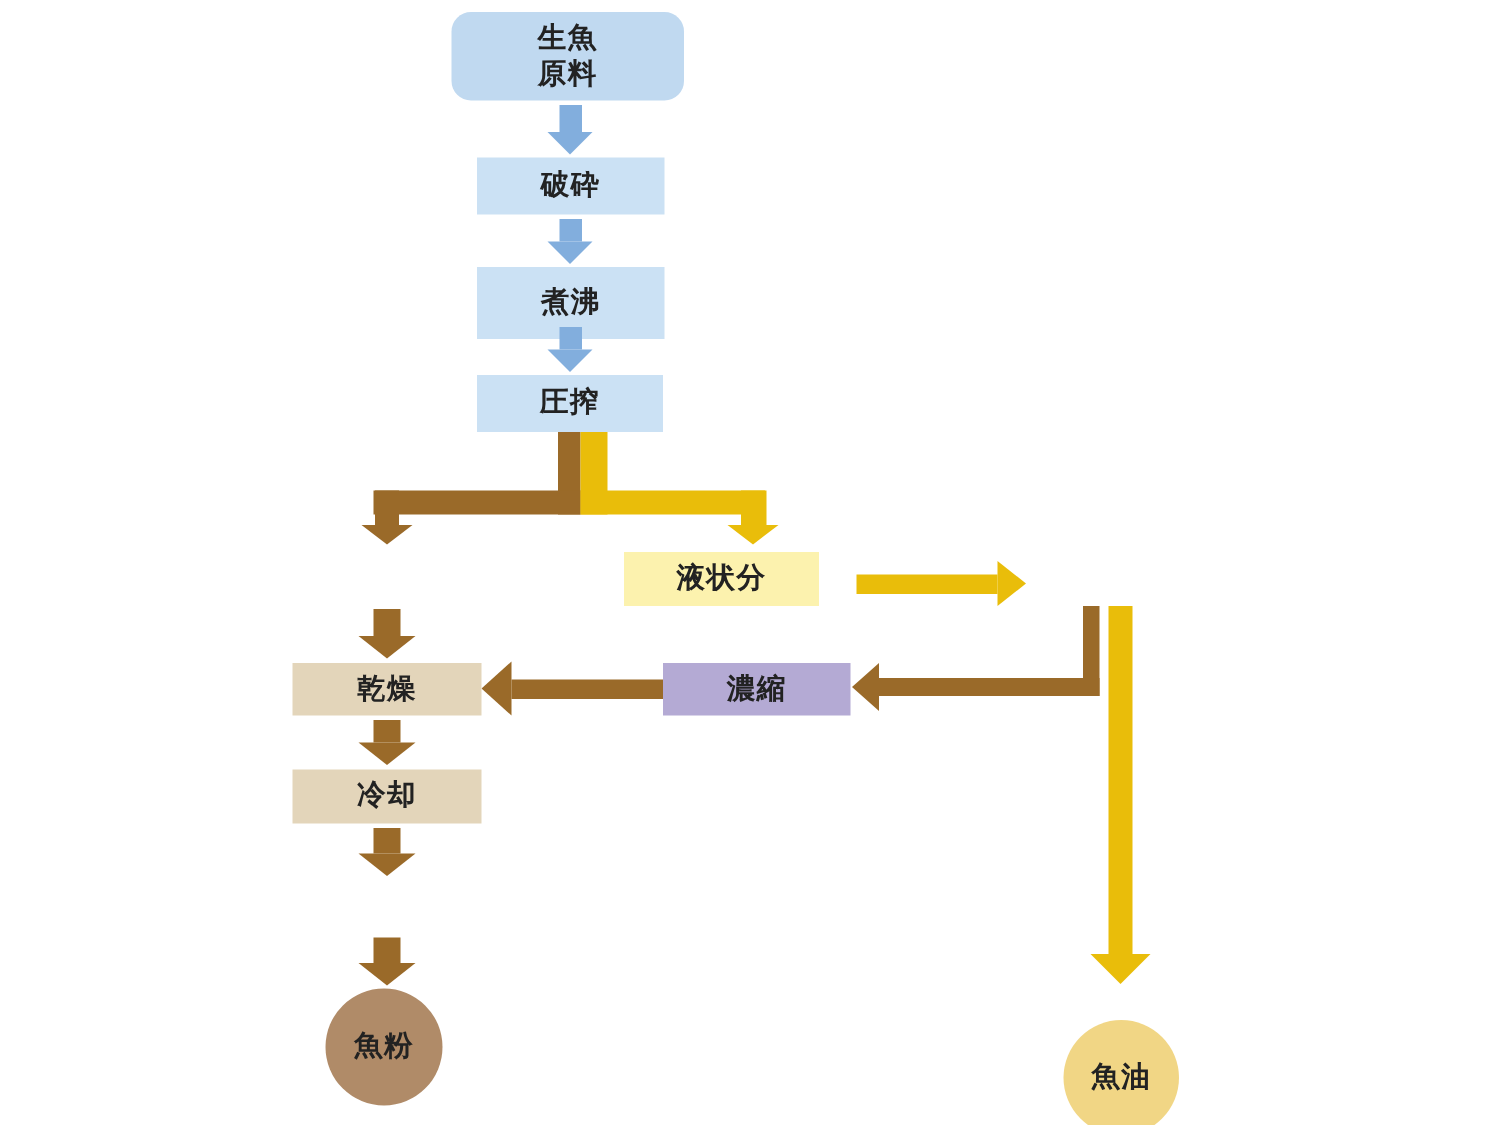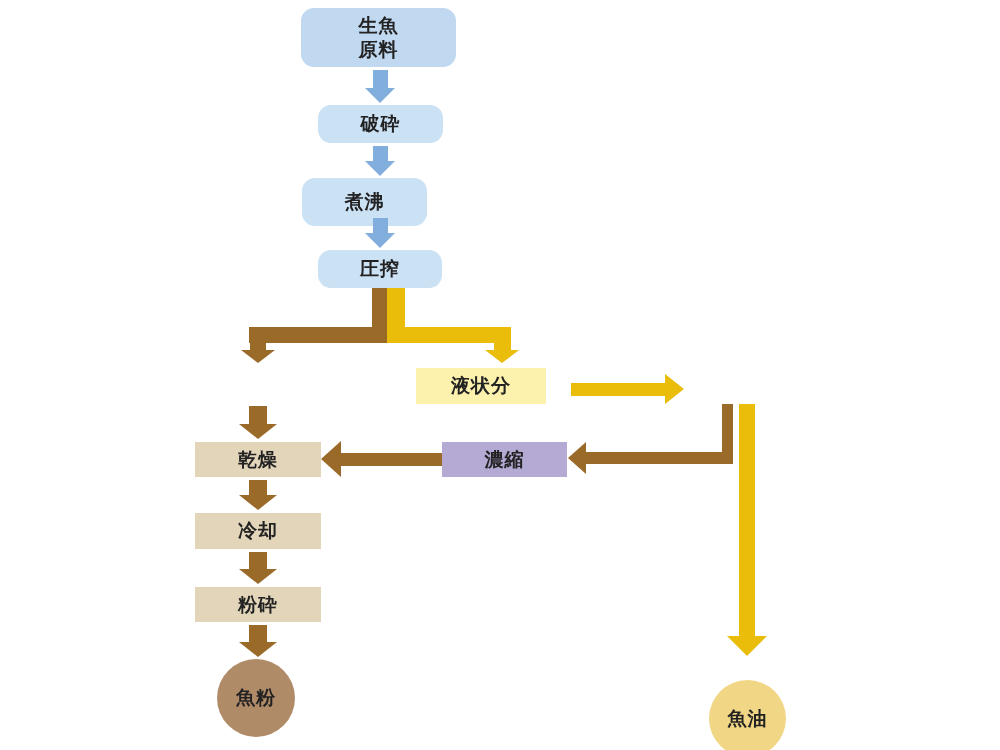--- a/index.html
+++ b/index.html
@@ -24,21 +24,21 @@
     font-family:"Liberation Sans",sans-serif;
     overflow:hidden;
   }
   .box{
     position:absolute;
     display:flex;align-items:center;justify-content:center;
     font-weight:bold;font-size:19px;color:var(--text);
     letter-spacing:1px;line-height:1.25;text-align:center;
   }
   .rounded{background:var(--blue-rounded);border-radius:13px;}
-  .blue-rect{background:var(--blue-rect);border-radius:13px;}
+  .blue-rect{background:var(--blue-rect);}
   .tan{background:var(--tan);}
   .pale-yellow{background:var(--pale-yellow);}
   .green{background:var(--green);}
   .purple{background:var(--purple);}
   .circle{border-radius:50%;}
   .brown-circle{background:var(--brown-circle);}
   .yellow-circle{background:var(--yellow-circle);}
   .stack{display:flex;flex-direction:column;}
 
   
@@ -101,21 +101,21 @@
 
   <div class="box blue-rect" style="left:318px;top:105px;width:125px;height:38px">
     <span>破砕</span>
   </div>
 
   <div class="varrow blue" style="left:365px;top:146px;height:30px">
     <div class="shaft"></div>
     <div class="head"></div>
   </div>
 
-  <div class="box blue-rect" style="left:302px;top:178px;width:125px;height:48px">
+  <div class="box blue-rect" style="left:318px;top:178px;width:125px;height:48px">
     <span>煮沸</span>
   </div>
 
   <div class="varrow blue" style="left:365px;top:218px;height:30px">
     <div class="shaft"></div>
     <div class="head"></div>
   </div>
 
   <div class="box blue-rect" style="left:318px;top:250px;width:124px;height:38px">
     <span>圧搾</span>
@@ -175,23 +175,20 @@
 
   <div class="box tan" style="left:195px;top:513px;width:126px;height:36px">
     <span>冷却</span>
   </div>
 
   <div class="varrow brown" style="left:239px;top:552px;height:32px">
     <div class="shaft"></div>
     <div class="head"></div>
   </div>
 
-  <div class="box tan" style="left:195px;top:587px;width:126px;height:35px">
-    <span>粉砕</span>
-  </div>
 
   <div class="varrow brown" style="left:239px;top:625px;height:32px">
     <div class="shaft"></div>
     <div class="head"></div>
   </div>
 
   <div class="box circle brown-circle" style="left:217px;top:659px;width:78px;height:78px">
     <span>魚粉</span>
   </div>
 

